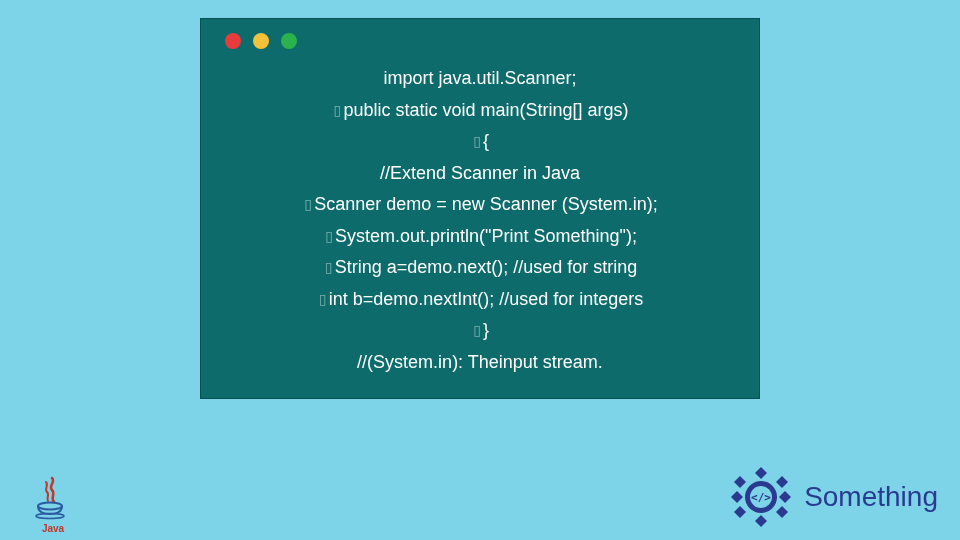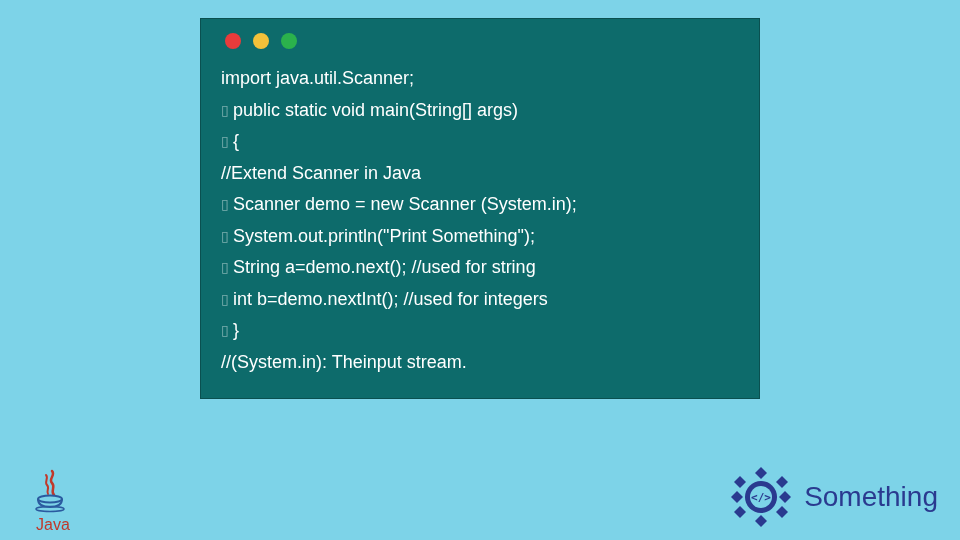--- a/index.html
+++ b/index.html
@@ -12,20 +12,21 @@
     overflow: hidden;
   }
   .code-window {
     position: absolute;
     left: 200px;
     top: 18px;
     width: 560px;
     background: #0d6b6b;
     border: 1px solid #0a5050;
     padding: 14px 20px 20px 20px;
+    text-align: center;
   }
   .traffic-lights {
     display: flex;
     gap: 12px;
     margin-bottom: 14px;
     margin-left: 4px;
   }
   .dot {
     width: 16px;
     height: 16px;
@@ -57,23 +58,23 @@
     bottom: 6px;
     width: 50px;
     text-align: center;
   }
   .java-logo .cup {
     font-size: 34px;
     color: #c0392b;
     line-height: 1;
   }
   .java-logo .txt {
-    font-size: 16px;
+    font-size: 10px;
     color: #c0392b;
-    font-weight: normal;
+    font-weight: bold;
     margin-top: -2px;
   }
   .delft {
     position: absolute;
     right: 22px;
     bottom: 8px;
     display: flex;
     align-items: center;
     gap: 8px;
   }

